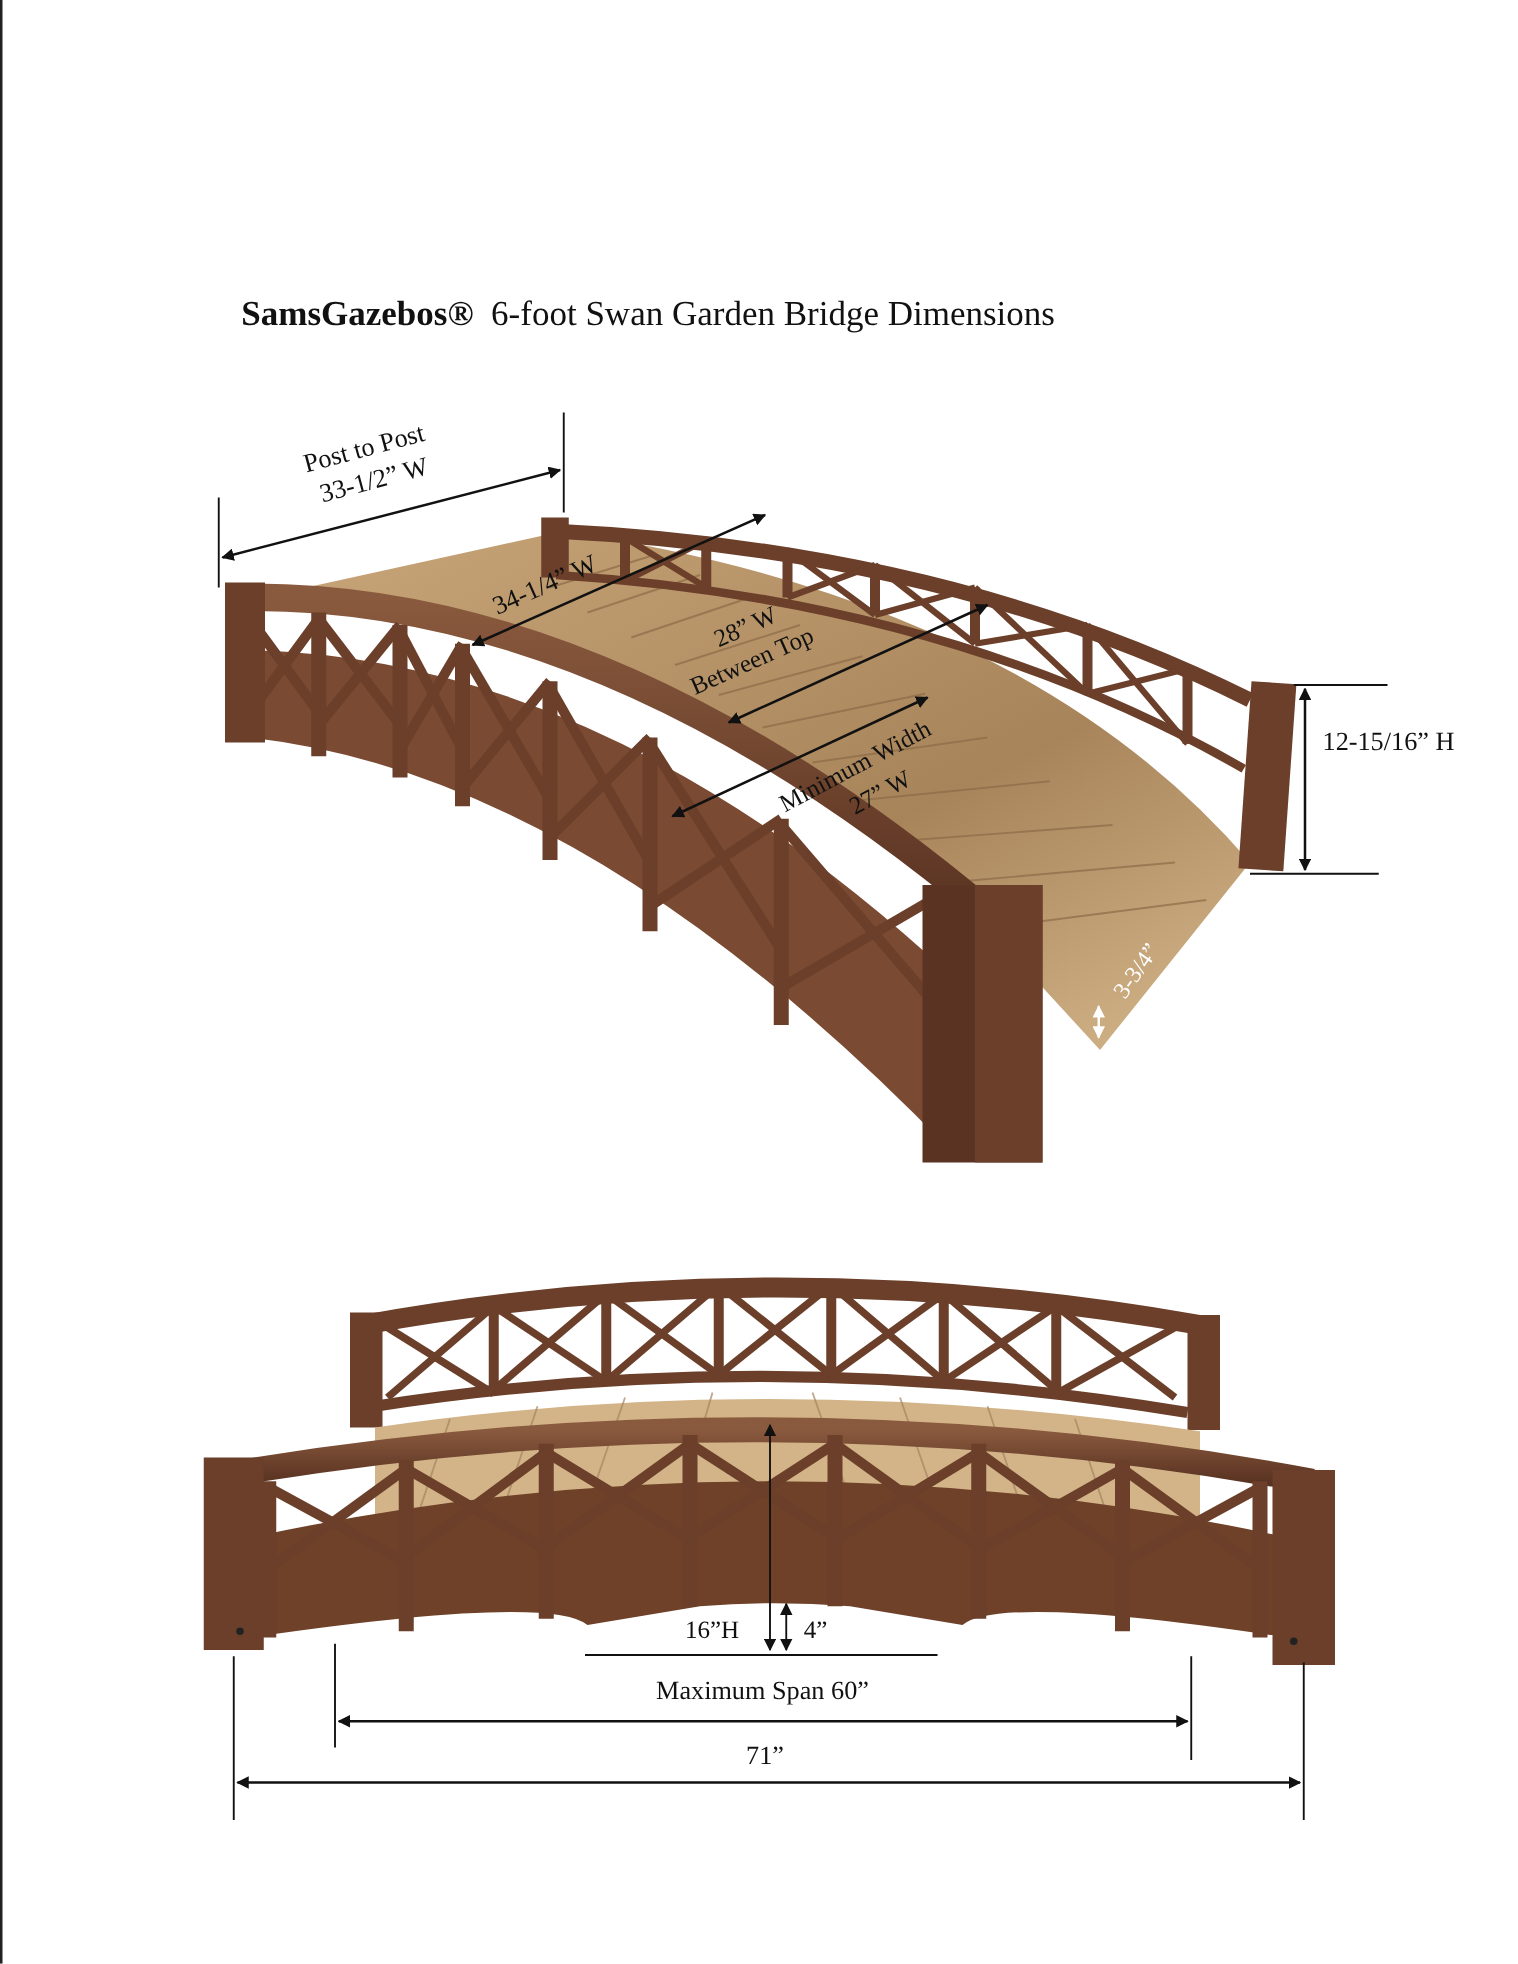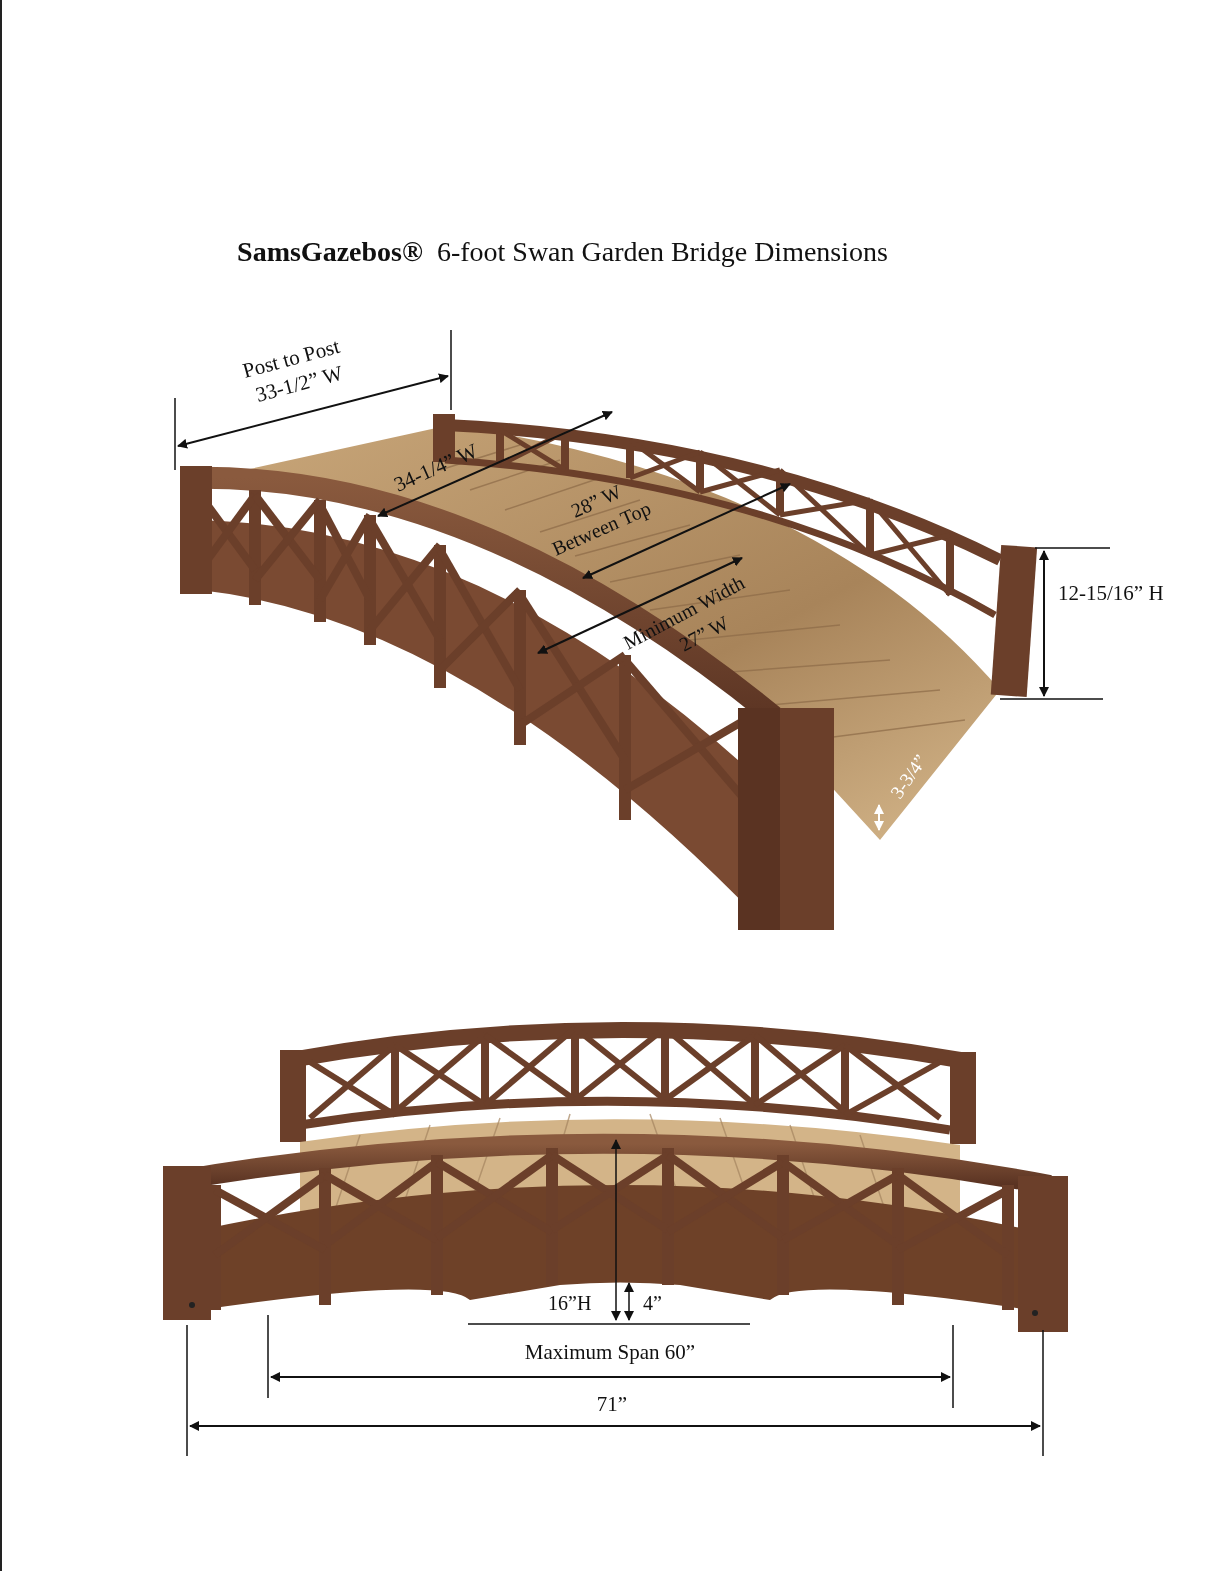--- a/index.html
+++ b/index.html
@@ -1,18 +1,18 @@
 <!DOCTYPE html>
 <html><head>
   <meta charset="utf-8">
   <style>
     html, body { margin: 0; padding: 0; background: #ffffff; }
     body { width: 1214px; height: 1571px; position: relative; overflow: hidden; font-family: "Liberation Serif", "DejaVu Serif", serif; color: #111; }
     .left-border { position: absolute; left: 0; top: 0; width: 2px; height: 1571px; background: #222; }
-    .title { position: absolute; left: 0; width: 1037px; top: 236px; text-align: center; font-size: 28px; color: #111; padding-left: 44px; }
+    .title { position: absolute; left: 0; width: 1037px; top: 236px; text-align: center; font-size: 28px; color: #111; }
     .title .brand { font-weight: bold; }
     svg.canvas { position: absolute; left: 0; top: 0; }
     .lbl { font-family: "Liberation Serif", "DejaVu Serif", serif; fill: #111; }
   </style>
 </head>
 <body>
 
 <div class="left-border"></div>
 
 <div class="title">

